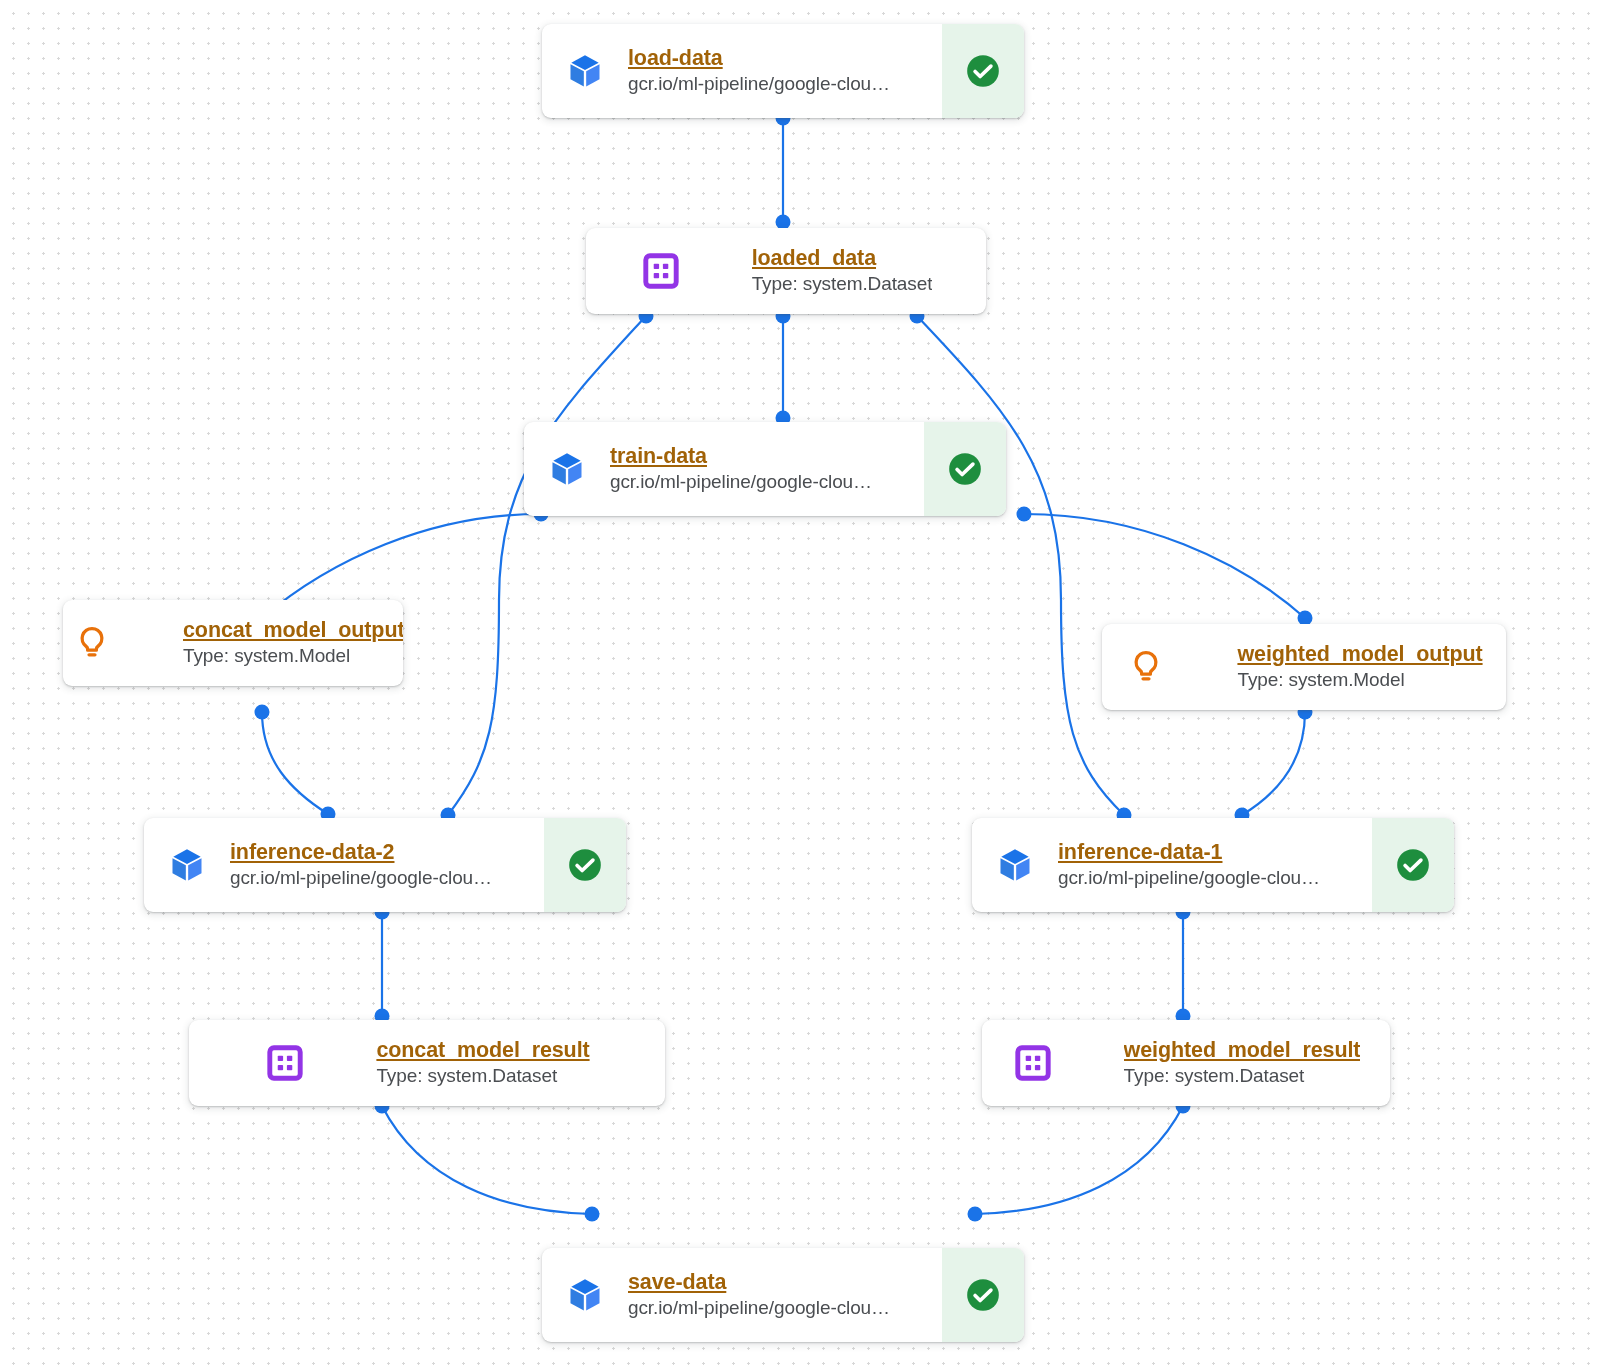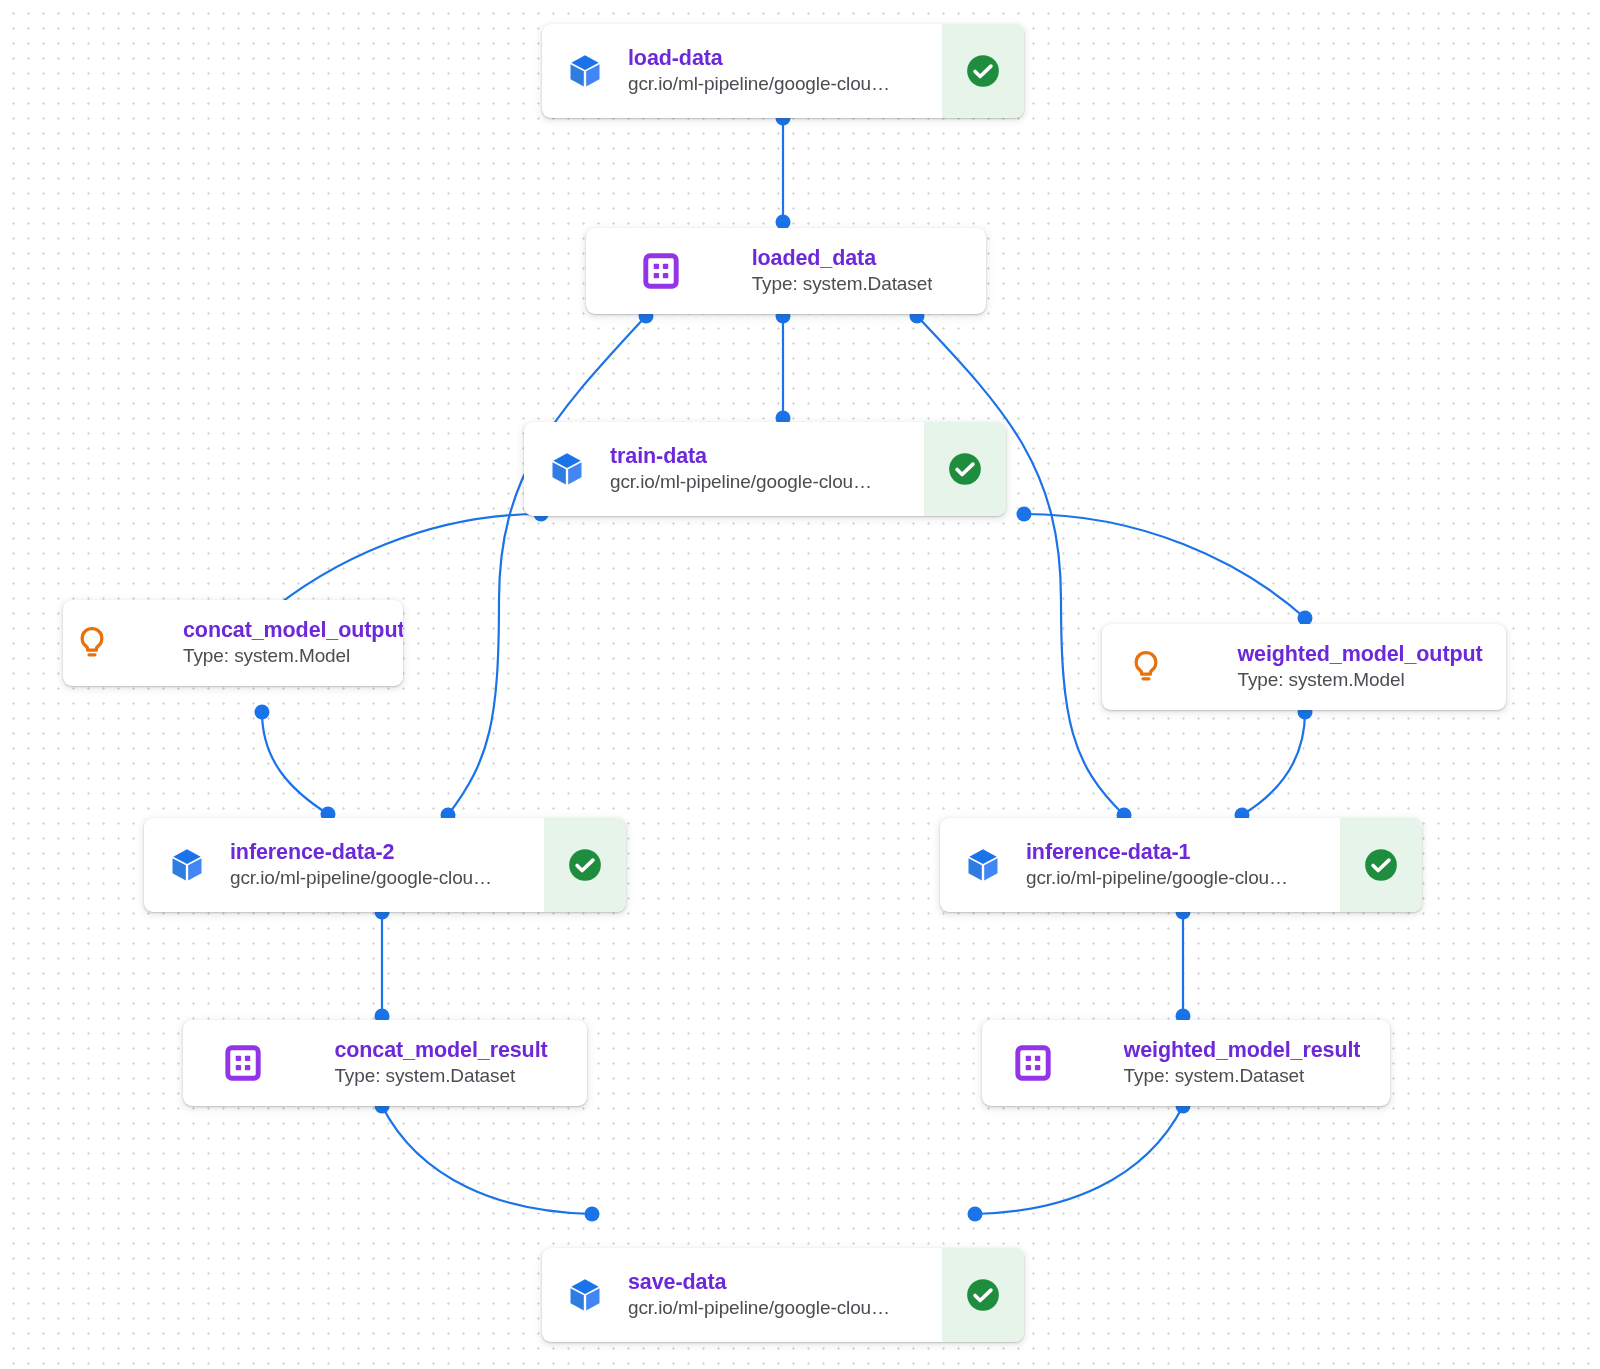--- a/index.html
+++ b/index.html
@@ -60,24 +60,25 @@
 
   .node-text {
     margin-left: 22px;
     min-width: 0;
     overflow: hidden;
   }
 
   .node-title {
     font-size: 21.5px;
     font-weight: 700;
-    color: #6d28d9;
+    color: #a16207;
     line-height: 1.28;
     white-space: nowrap;
     letter-spacing: -0.1px;
+    text-decoration: underline;
   }
 
   .node-sub {
     font-size: 19px;
     font-weight: 400;
     color: #4a4d51;
     line-height: 1.3;
     white-space: nowrap;
     letter-spacing: -0.1px;
   }
@@ -101,22 +102,22 @@
     gap: 48px;
   }
 
   
   .n-load-data        { left: 542px;  top: 24px;   width: 482px; height: 94px; }
   .n-loaded-data      { left: 586px;  top: 228px;  width: 400px; height: 86px; }
   .n-train-data       { left: 524px;  top: 422px;  width: 482px; height: 94px; }
   .n-concat-output    { left: 63px;   top: 600px;  width: 340px; height: 86px; padding-left: 8px; }
   .n-weighted-output  { left: 1102px; top: 624px;  width: 404px; height: 86px; }
   .n-inference-2      { left: 144px;  top: 818px;  width: 482px; height: 94px; gap: 16px; }
-  .n-inference-1      { left: 940px;  top: 818px;  width: 482px; height: 94px; gap: 32px; }
-  .n-concat-result    { left: 183px;  top: 1020px; width: 404px; height: 86px; }
+  .n-inference-1      { left: 972px;  top: 818px;  width: 482px; height: 94px; gap: 32px; }
+  .n-concat-result    { left: 189px;  top: 1020px; width: 476px; height: 86px; }
   .n-weighted-result  { left: 982px;  top: 1020px; width: 408px; height: 86px; }
   .n-save-data        { left: 542px;  top: 1248px; width: 482px; height: 94px; }
 
   .dot-handle { fill: #1a73e8; }
   .edge-path  { fill: none; stroke: #1a73e8; stroke-width: 2.2px; }
 </style>
 </head>
 <body>
 
 <div id="canvas">

